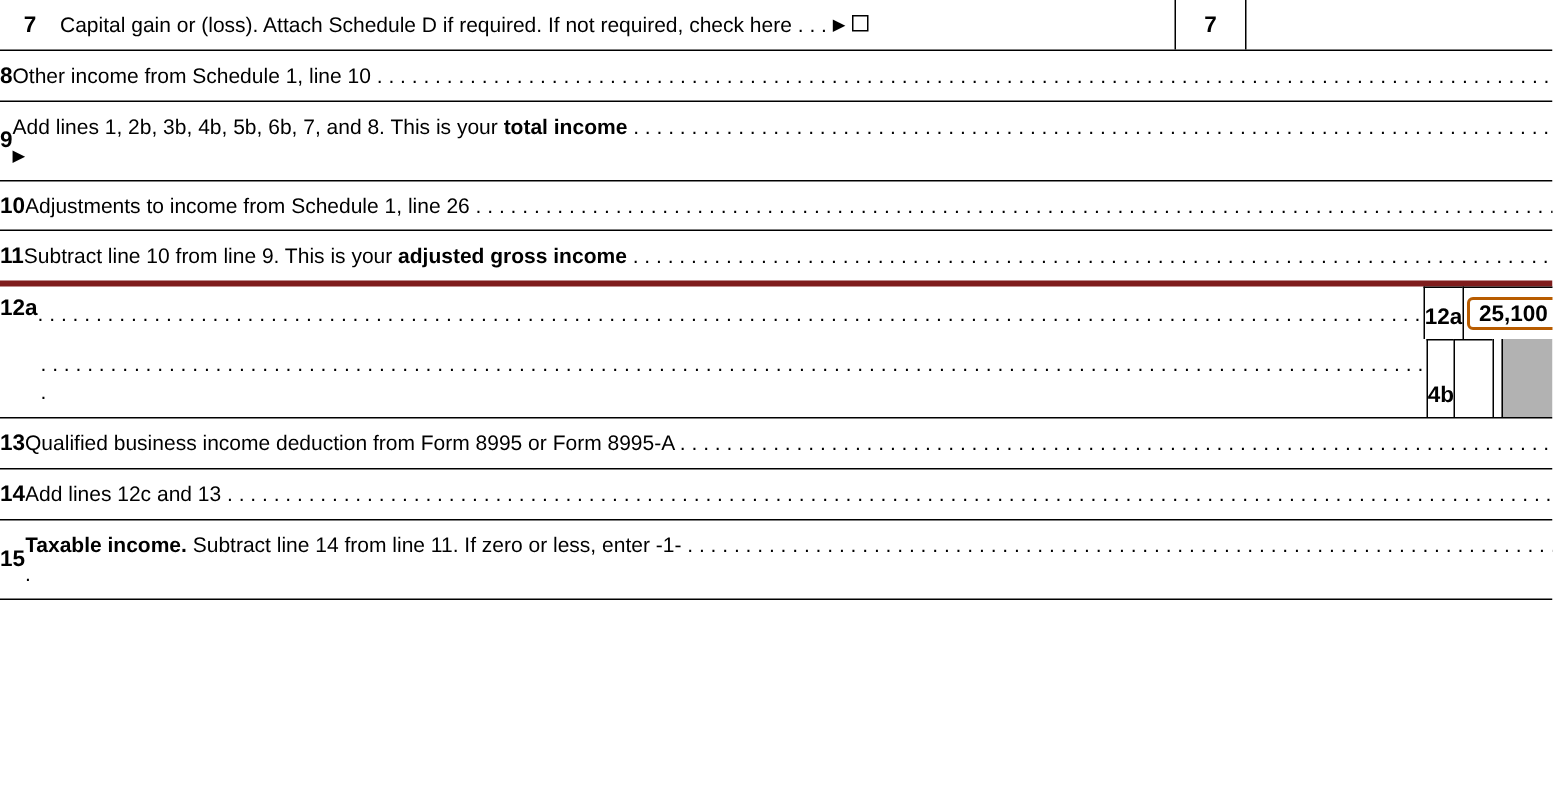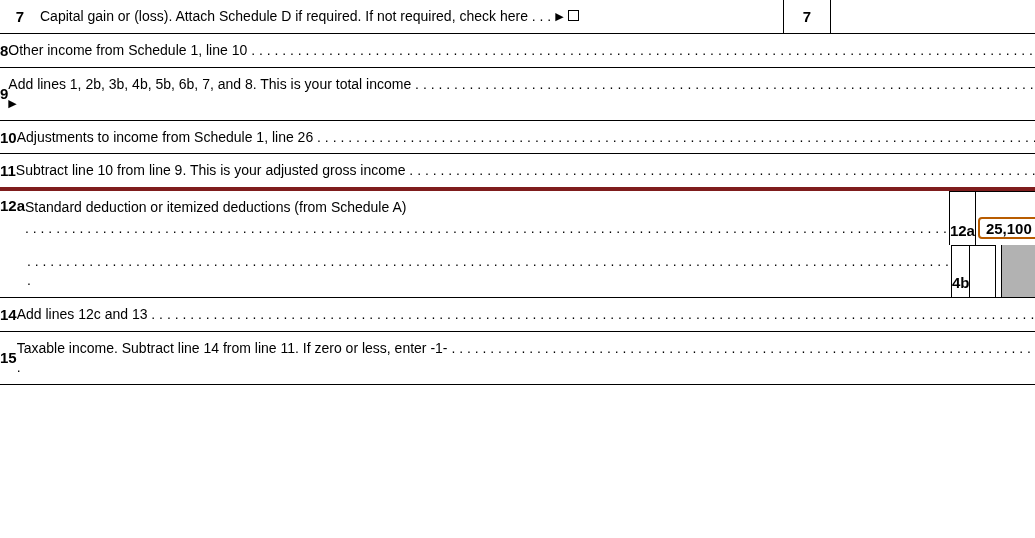--- a/index.html
+++ b/index.html
@@ -15,21 +15,21 @@
   .arrow{font-size:11px;vertical-align:1px}
   .chk{display:inline-block;width:9px;height:9px;border:1px solid #000;vertical-align:0}
   .c-mid{width:46px;border-left:1px solid #000;display:flex;align-items:center;justify-content:center;font-weight:700;font-size:15px}
   .c-val{width:205px;border-left:1px solid #000;display:flex;align-items:center;justify-content:center;padding:4px 6px 4px 2px;box-sizing:border-box;position:relative}
   .c-val.grey{background:#b2b2b2}
   .inpwrap{display:flex;align-items:center;gap:8px;width:100%}
   .inp{flex:1;height:22px;border:2px solid #b85c00;border-radius:4px;background:#fff;font-weight:700;font-size:15px;text-align:right;padding:0 6px;display:flex;align-items:center;justify-content:flex-end;box-sizing:border-box}
   .sub12a-cell{width:44px;border-left:1px solid #000;border-top:1px solid #000;display:flex;align-items:flex-end;justify-content:center;font-weight:700;font-size:15px;padding-bottom:6px}
   .sub12a-val{width:166px;border-left:1px solid #000;border-top:1px solid #000;display:flex;align-items:flex-end;padding:0 2px 6px 2px;box-sizing:border-box}
   .row12 .c-mid,.row12 .c-val{border-top:none}
-  bold,.b{font-weight:400}
+  bold,.b{font-weight:700}
 </style>
 </head>
 <body>
 
 <div class="page">
 
   <div class="row noborder">
     <div class="c-num">7</div>
     <div class="c-label">
       <span class="clip"><span>Capital gain or (loss). Attach Schedule D if required. If not required, check here . . .</span> <span class="arrow">▶</span>&nbsp;<span class="chk"></span></span>
@@ -67,21 +67,20 @@
     <div class="c-num">11</div>
     <div class="c-label">
       <span class="clip dots"><span>Subtract line 10 from line 9. This is your </span><span class="b">adjusted gross income</span></span>
     </div>
 
   </div>
 
   <div class="row row12" style="border-top:4px solid #7f1d1d">
     <div class="c-num" style="align-items:flex-start;padding-top:6px">12a</div>
     <div class="c-label" style="flex:0 0 505px;padding-right:2px">
-      <span class="line"><span class="b">Standard deduction or itemized deductions</span><span> (from Schedule A)</span></span>
       <span class="clip dots" style="margin-top:2px"></span>
     </div>
     <div class="sub12a-cell">12a</div>
     <div class="sub12a-val">
       <div class="inpwrap">
         <div class="inp">25,100</div>
 
       </div>
     </div>
 
@@ -93,20 +92,27 @@
       <span class="clip dots" style="padding-left:22px"></span>
       <span class="line" style="padding-left:22px">.</span>
     </div>
     <div class="sub12a-cell" style="border-top:1px solid #000">4b</div>
     <div class="sub12a-val" style="border-top:1px solid #000"></div>
     <div class="c-mid" style="width:46px;border-left:1px solid #000"></div>
     <div class="c-val grey"></div>
   </div>
 
 
+  <div class="row">
+    <div class="c-num">13</div>
+    <div class="c-label">
+      <span class="clip dots"><span>Qualified business income deduction from Form 8995 or Form 8995-A</span></span>
+    </div>
+
+  </div>
 
   <div class="row">
     <div class="c-num">14</div>
     <div class="c-label">
       <span class="clip dots"><span>Add lines 12c and 13</span></span>
     </div>
 
   </div>
 
   <div class="row" style="border-bottom:1px solid #000">

